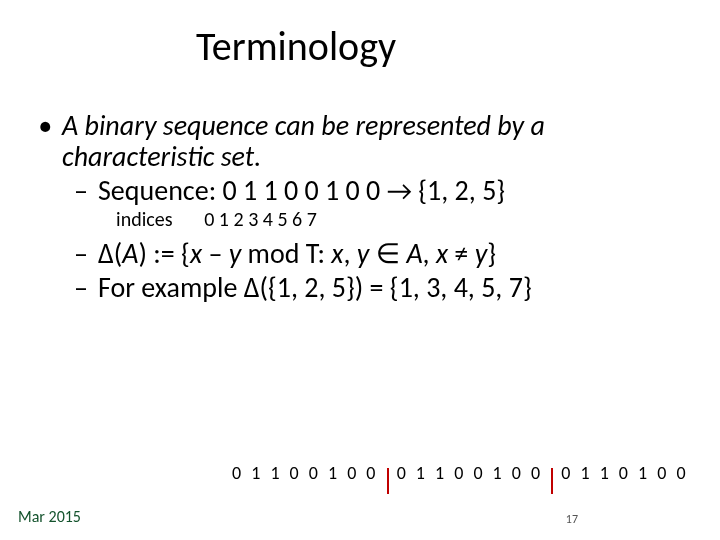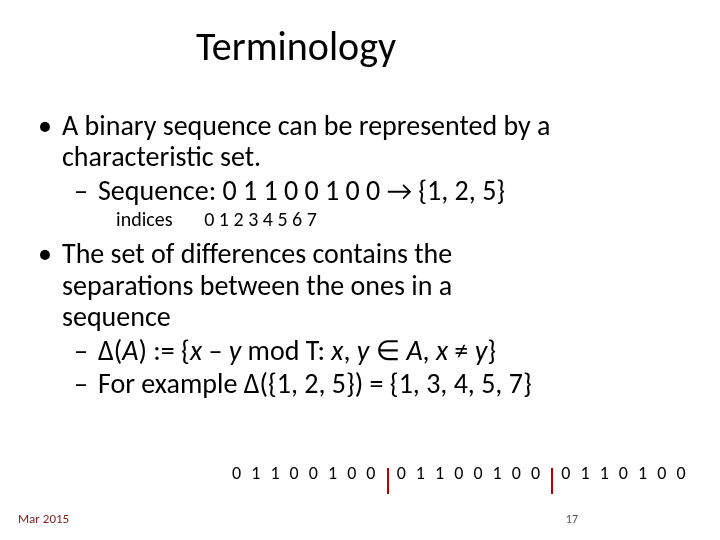--- a/index.html
+++ b/index.html
@@ -31,20 +31,21 @@
     top: 110px;
     left: 38px;
     right: 38px;
     font-size: 28px;
     line-height: 1.12;
   }
   .b1 {
     position: relative;
     padding-left: 24px;
     margin-bottom: 2px;
+    font-style: italic;
   }
   .b1::before {
     content: "•";
     position: absolute;
     left: 0;
     top: 0;
   }
   .b2 {
     position: relative;
     padding-left: 60px;
@@ -78,22 +79,22 @@
     width: 2px;
     height: 26px;
     background: #c00000;
     vertical-align: middle;
     margin: 0 1px;
   }
   .footer-date {
     position: absolute;
     left: 18px;
     bottom: 14px;
-    font-size: 13px;
-    color: #7f1d1d;
+    font-size: 16px;
+    color: #14532d;
   }
   .footer-pg {
     position: absolute;
     right: 14px;
     bottom: 14px;
     font-size: 12px;
     color: #555;
   }
   .it { font-style: italic; }
 </style>
@@ -106,21 +107,20 @@
 
   <div class="body">
 
     <div class="b1">A binary sequence can be represented by a characteristic set.</div>
 
     <div class="b2">Sequence:  0 1 1 0 0 1 0 0 → {1, 2, 5}</div>
     <div class="b2-noprefix">&nbsp;&nbsp;&nbsp;&nbsp;indices&nbsp;&nbsp;&nbsp;&nbsp;&nbsp;&nbsp;&nbsp;0 1 2 3 4 5 6 7</div>
 
     <div class="gap"></div>
 
-    <div class="b1">The set of differences contains the separations between the ones in a sequence</div>
 
     <div class="b2">
       <span>Δ(</span><span class="it">A</span><span>) := {</span><span class="it">x</span><span> – </span><span class="it">y</span><span> mod T: </span><span class="it">x</span><span>, </span><span class="it">y</span><span> ∈ </span><span class="it">A</span><span>, </span><span class="it">x</span><span> ≠ </span><span class="it">y</span><span>}</span>
     </div>
 
     <div class="b2">For example Δ({1, 2, 5}) = {1, 3, 4, 5, 7}</div>
 
   </div>
 
   <div class="seq-illus">

